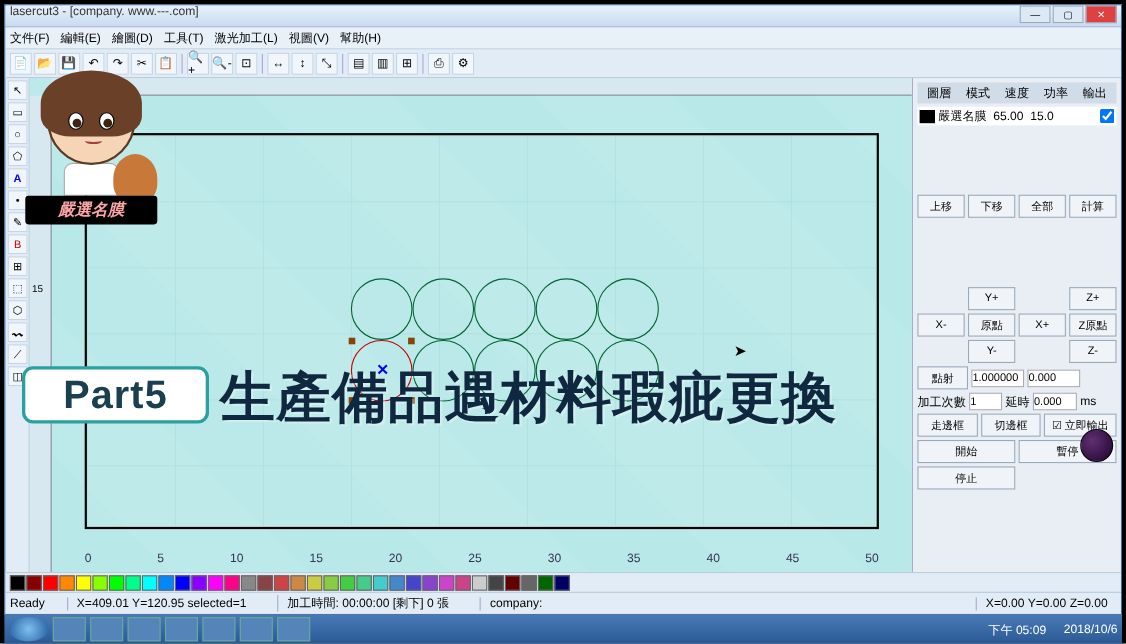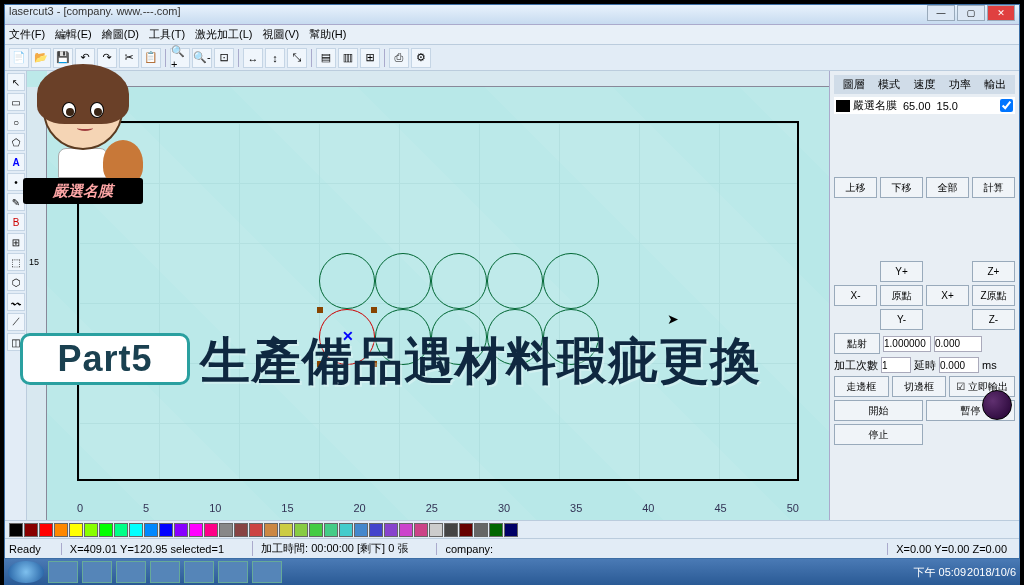--- a/index.html
+++ b/index.html
@@ -43,21 +43,21 @@
 .panel-btn { height: 21px; background: #f0f4f8; border: 1px solid #9ab; font-size: 10px; cursor: pointer; display: flex; align-items: center; justify-content: center; }
 .input-row { display: flex; align-items: center; gap: 3px; font-size: 10px; }
 .input-row input { width: 48px; height: 16px; font-size: 10px; border: 1px solid #aab; }
 .color-strip { height: 18px; background: #e2ecf6; display: flex; align-items: center; padding: 2px 4px; gap: 1px; border-top: 1px solid #bcd; }
 .color-sw { width: 14px; height: 14px; border: 1px solid #666; cursor: pointer; }
 .statusbar { height: 20px; background: #e2ecf6; display: flex; align-items: center; padding: 0 4px; font-size: 10px; border-top: 1px solid #bcd; gap: 20px; }
 .statusbar .seg { padding: 0 8px; border-left: 1px solid #aac; }
 .taskbar { position: absolute; bottom: 0; left: 4px; width: 1016px; height: 26px; background: linear-gradient(#4a7ab5, #2a5a95); display: flex; align-items: center; padding: 0 4px; gap: 4px; }
 .start-btn { width: 36px; height: 22px; background: radial-gradient(circle, #7ec0ee, #1e5a9e); border-radius: 50%; cursor: pointer; }
 .task-icon { width: 30px; height: 22px; background: #5585b8; border: 1px solid #6a9; cursor: pointer; }
-.tray { margin-left: auto; display: flex; align-items: center; gap: 1px; color: #fff; font-size: 9px; }
+.tray { margin-left: auto; display: flex; align-items: center; gap: 16px; color: #fff; font-size: 9px; }
 .overlay-part5 { position: absolute; left: 20px; top: 333px; width: 170px; height: 52px; background: #fff; border: 3px solid #2aa0a0; border-radius: 10px; display: flex; align-items: center; justify-content: center; font-family: Impact, sans-serif; font-size: 36px; font-weight: 900; letter-spacing: 1px; color: #1a4050; }
 .overlay-title { position: absolute; left: 200px; top: 328px; font-size: 50px; font-weight: 700; color: #0f2840; text-shadow: 2px 2px 0 rgba(255,255,255,0.3); letter-spacing: 1px; white-space: nowrap; }
 .overlay-circle { position: absolute; right: 12px; top: 390px; width: 30px; height: 30px; border-radius: 50%; background: radial-gradient(circle at 35% 35%, #603070, #200030); border: 1px solid #000; }
 .avatar { position: absolute; left: 28px; top: 70px; width: 110px; height: 120px; z-index: 50; }
 .avatar-head { width: 80px; height: 80px; background: #f5d5b5; border-radius: 50%; position: relative; margin: 0 auto; border: 2px solid #5a3a20; }
 .avatar-hair { position: absolute; top: -8px; left: -8px; right: -8px; height: 60px; background: #6a4028; border-radius: 50% 50% 30% 30%; }
 .avatar-face { position: absolute; top: 25px; left: 15px; right: 15px; height: 40px; }
 .avatar-eye { width: 14px; height: 16px; background: #fff; border-radius: 50%; position: absolute; top: 5px; border: 1px solid #000; }
 .avatar-eye::after { content: ''; width: 8px; height: 8px; background: #3a2515; border-radius: 50%; position: absolute; top: 5px; left: 3px; }
 .avatar-eye.l { left: 2px; } .avatar-eye.r { right: 2px; }

